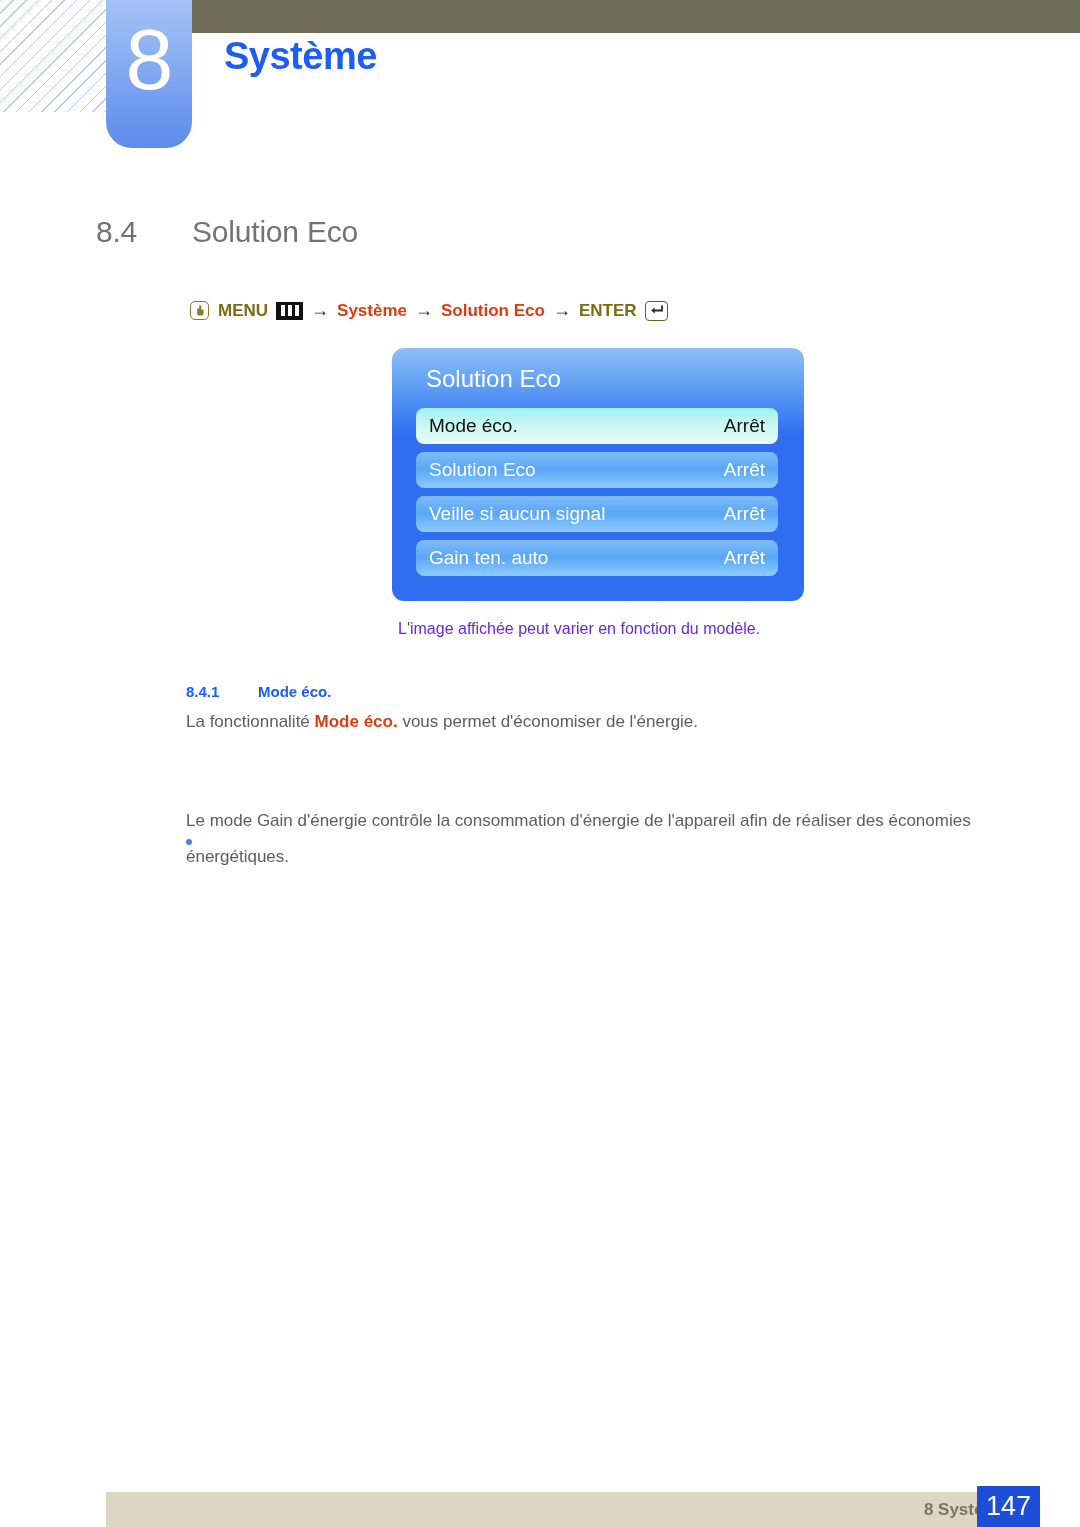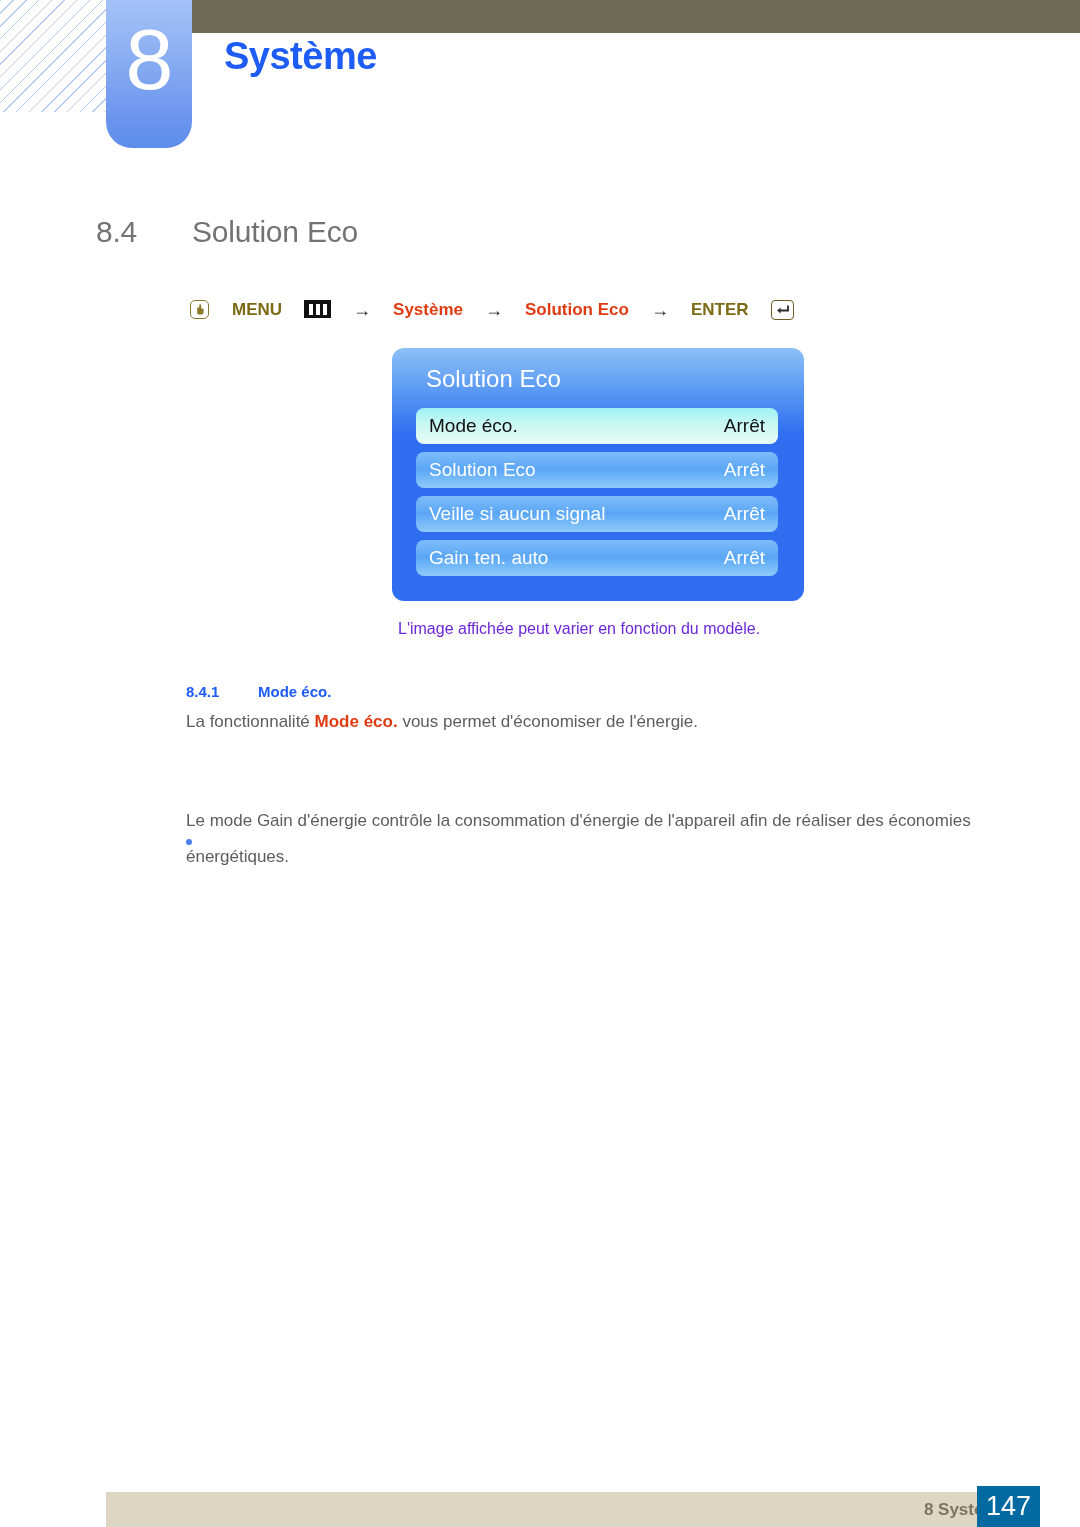--- a/index.html
+++ b/index.html
@@ -75,21 +75,22 @@
   .section-heading .num { display: inline-block; width: 96px; }
 
   
   .menu-path {
     position: absolute;
     left: 190px; top: 300px;
     font-size: 17px;
     font-weight: 700;
     white-space: nowrap;
     display: flex;
-    gap: 20px;
+    align-items: center;
+    gap: 6px;
   }
   .menu-path .kw-olive { color: #7d6a15; }
   .menu-path .kw-red   { color: #e03a10; }
   .menu-path .arrow    { color: #222222; font-weight: 400; font-size: 18px; padding: 0 2px; }
 
   .icon-hand {
     width: 19px; height: 19px;
     border: 1.6px solid #8a7a2e;
     border-radius: 5px;
     display: inline-flex;
@@ -231,21 +232,21 @@
     position: absolute;
     right: 72px; top: 1500px;
     font-size: 17px;
     color: #7d7461;
     font-weight: 700;
   }
   .footer-page {
     position: absolute;
     left: 977px; top: 1486px;
     width: 63px; height: 41px;
-    background: #0369a1;
+    background: #1d4ed8;
     color: #ffffff;
     font-size: 27px;
     font-weight: 400;
     display: flex;
     align-items: center;
     justify-content: center;
   }
 </style>
 </head>
 <body>

